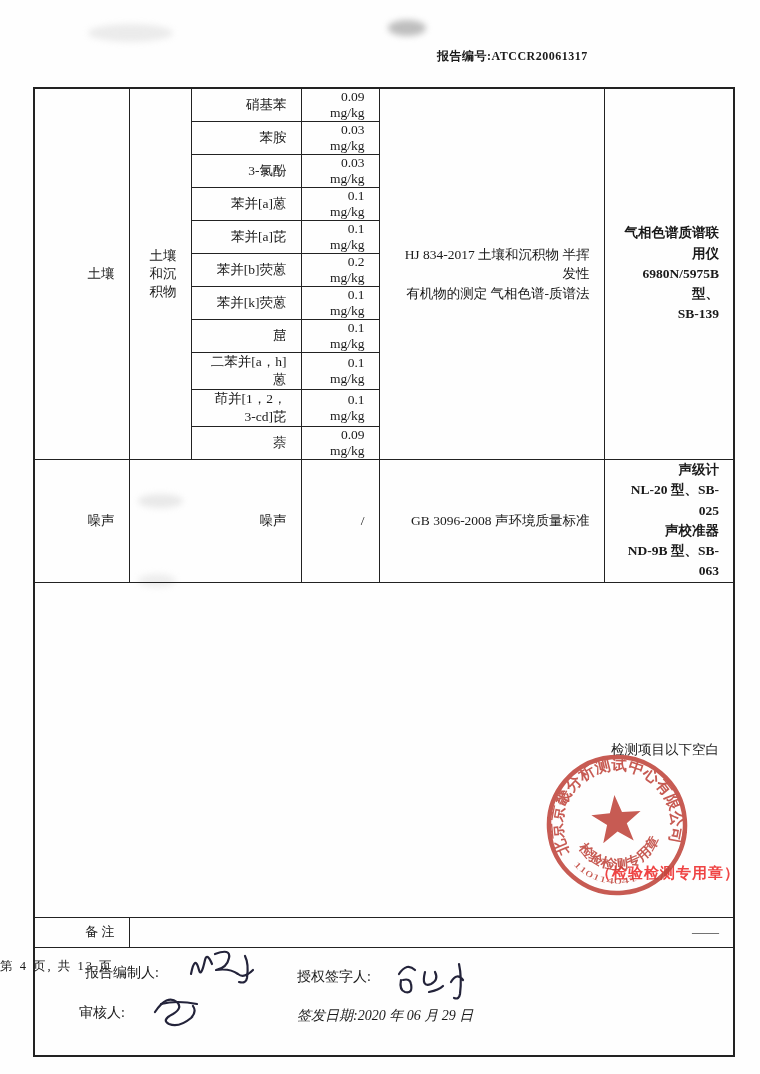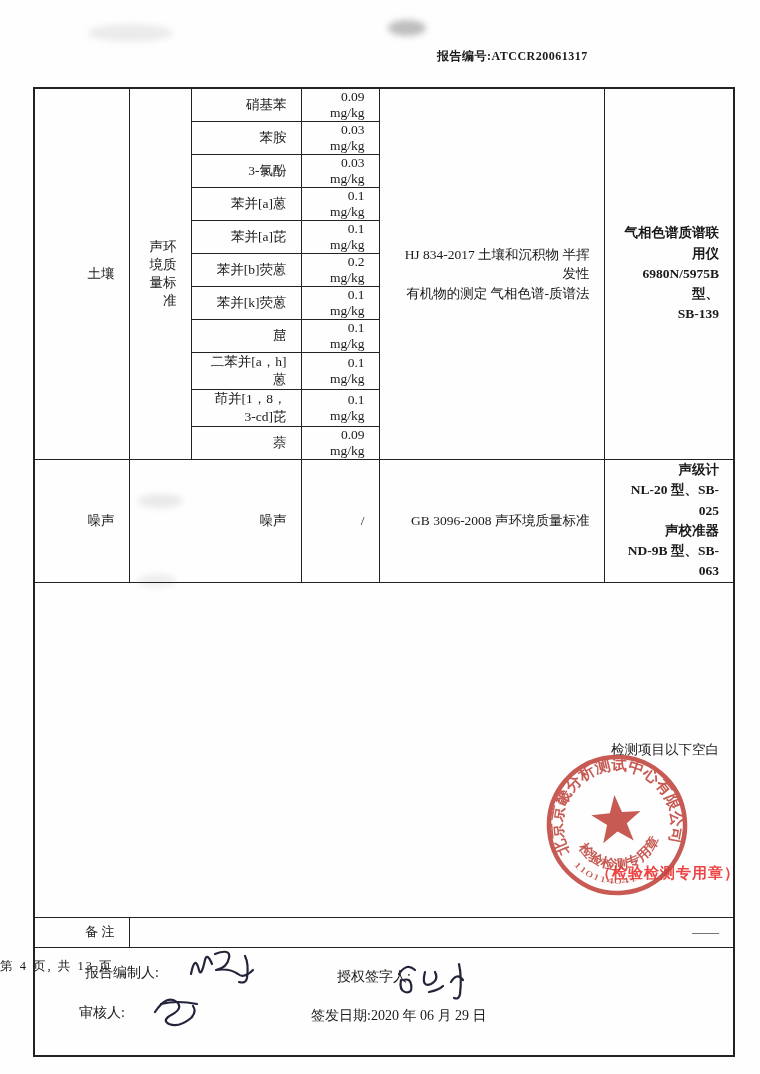--- a/index.html
+++ b/index.html
@@ -67,21 +67,21 @@
       <col style="width:95px">
         <col style="width:62px">
         <col style="width:110px">
       <col style="width:78px">
         <col style="width:225px">
         <col style="width:130px">
     </colgroup>
     <tbody>
       <tr class="chem">
         <td rowspan="11">土壤</td>
-        <td rowspan="11">声环境质量标准</td>
+        <td rowspan="11">土壤和沉积物</td>
         <td>硝基苯</td>
         <td>0.09 mg/kg</td>
         <td rowspan="11" class="method-cell">
           <div>HJ 834-2017  土壤和沉积物  半挥发性</div>
           <div>有机物的测定  气相色谱-质谱法</div>
         </td>
         <td rowspan="11" class="equip-cell">
           <div>气相色谱质谱联用仪</div>
           <div>6980N/5975B 型、</div>
           <div>SB-139</div>
@@ -113,21 +113,21 @@
       </tr>
       <tr class="chem">
         <td>䓛</td>
         <td>0.1 mg/kg</td>
       </tr>
       <tr class="chem">
         <td>二苯并[a，h]蒽</td>
         <td>0.1 mg/kg</td>
       </tr>
       <tr class="chem">
-        <td>茚并[1，8，3-cd]芘</td>
+        <td>茚并[1，2，3-cd]芘</td>
         <td>0.1 mg/kg</td>
       </tr>
       <tr class="chem">
         <td>萘</td>
         <td>0.09 mg/kg</td>
       </tr>
 
       <tr class="noise">
         <td>噪声</td>
         <td colspan="2">噪声</td>
@@ -151,32 +151,32 @@
       </tr>
 
       <tr>
         <td colspan="6" class="sig-cell">
           <span class="sig-label" style="left:50px; top:16px;">报告编制人:</span>
           <svg class="sig-svg" style="left:150px; top:0px;" width="82" height="42" viewBox="0 0 82 42">
             <path d="M6 26 Q10 6 14 22 Q16 30 20 12 Q22 4 27 16"></path>
             <path d="M30 6 Q46 0 44 10 Q42 20 31 22 Q45 20 53 26 Q59 31 68 22"></path>
             <path d="M60 8 Q64 16 62 30 Q61 36 54 34"></path>
           </svg>
-          <span class="sig-label" style="left:262px; top:20px;margin-left:40px;">授权签字人:</span>
+          <span class="sig-label" style="left:262px; top:20px;">授权签字人:</span>
           <svg class="sig-svg" style="left:360px; top:12px;" width="82" height="44" viewBox="0 0 82 44">
             <path d="M4 14 Q12 2 20 10 M6 20 Q4 30 10 32 Q18 34 16 24 Q15 18 8 20"></path>
             <path d="M30 12 Q26 28 36 24 Q44 20 40 12 M34 32 Q44 30 48 26"></path>
             <path d="M56 22 Q62 12 68 20 M64 4 Q67 18 65 34 Q64 40 59 38"></path>
           </svg>
           <span class="sig-label" style="left:44px; top:56px;">审核人:</span>
           <svg class="sig-svg" style="left:112px; top:42px;" width="72" height="42" viewBox="0 0 72 42">
             <path d="M8 22 Q20 4 30 12 Q36 18 26 24 Q14 30 22 34 Q32 38 44 28 Q50 22 46 16"></path>
             <path d="M14 14 Q30 10 50 14"></path>
           </svg>
-          <span class="sig-label" style="left:276px; top:59px;">签发日期:2020 年 06 月 29 日</span>
+          <span class="sig-label" style="left:262px; top:59px;font-style:italic;">签发日期:2020 年 06 月 29 日</span>
         </td>
       </tr>
     </tbody>
   </table>
 
   <div class="stamp-caption">（检验检测专用章）</div>
 
   <div class="stamp-wrap">
     <svg width="148" height="148" viewBox="0 0 148 148">
       <defs>

